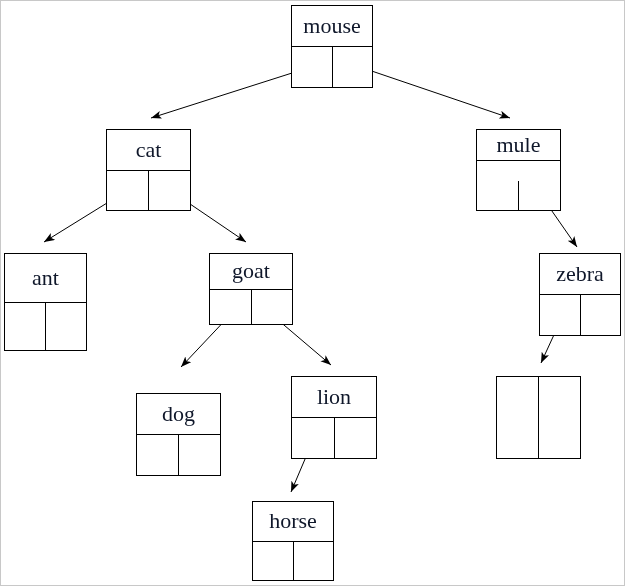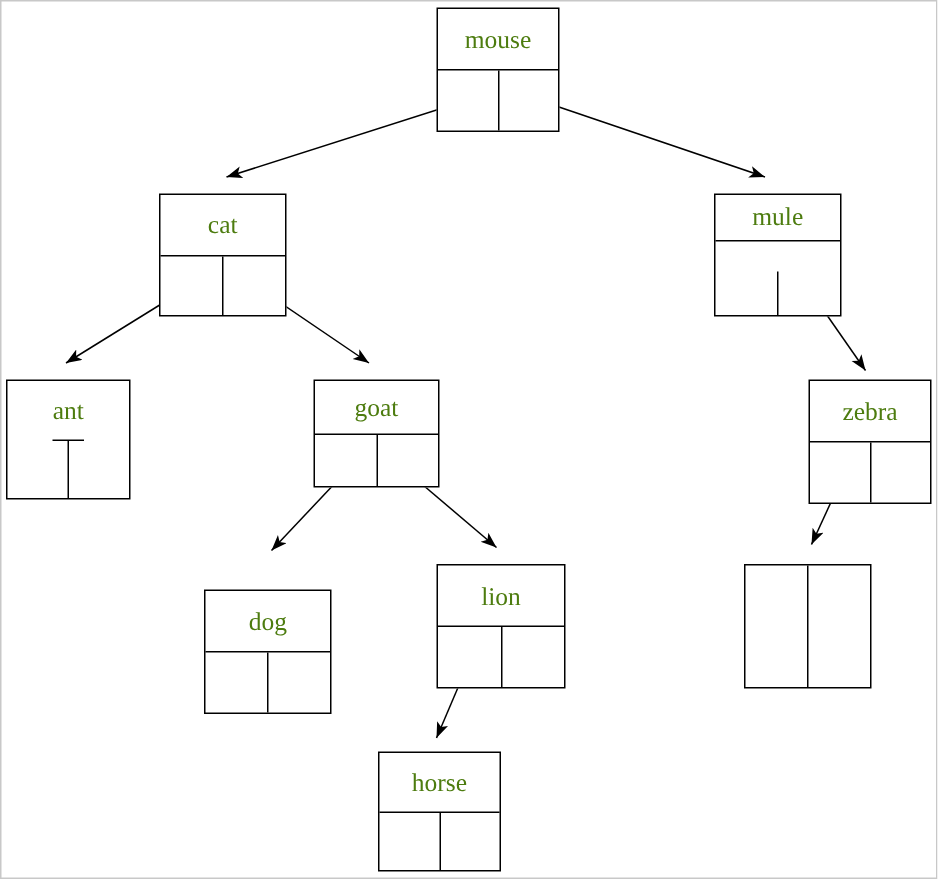--- a/index.html
+++ b/index.html
@@ -28,23 +28,23 @@
     display: flex;
     flex-direction: column;
   }
   .node-label {
     flex: 1 1 50%;
     display: flex;
     align-items: center;
     justify-content: center;
     border-bottom: 1px solid #000000;
     font-family: "Liberation Serif", "DejaVu Serif", serif;
-    font-size: 17px;
+    font-size: 22px;
     line-height: 1;
-    color: #4d7c0f;
+    color: #0f172a;
   }
   .node-pointers {
     flex: 1 1 50%;
     display: flex;
   }
   .pointer-cell {
     flex: 1 1 50%;
   }
   .pointer-cell.left {
     border-right: 1px solid #000000;
@@ -87,21 +87,21 @@
           <div class="pointer-cell right"></div>
         </div>
       </div>
       <div class="node" style="left: 475px; top: 128px; width: 85px; height: 82px; gap: 20px;">
         <div class="node-label">mule</div>
         <div class="node-pointers">
           <div class="pointer-cell left"></div>
           <div class="pointer-cell right"></div>
         </div>
       </div>
-      <div class="node" style="left: 3px; top: 252px; width: 83px; height: 80px; align-items: center;">
+      <div class="node" style="left: 3px; top: 252px; width: 83px; height: 98px;">
         <div class="node-label">ant</div>
         <div class="node-pointers">
           <div class="pointer-cell left"></div>
           <div class="pointer-cell right"></div>
         </div>
       </div>
       <div class="node" style="left: 208px; top: 252px; width: 84px; height: 72px;">
         <div class="node-label">goat</div>
         <div class="node-pointers">
           <div class="pointer-cell left"></div>

